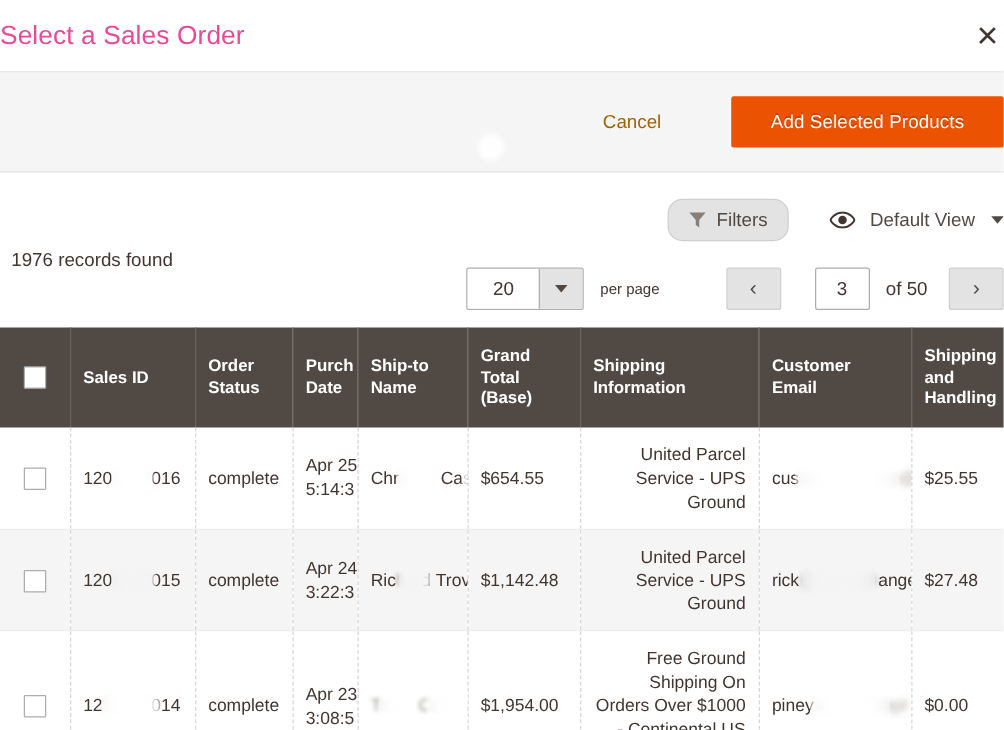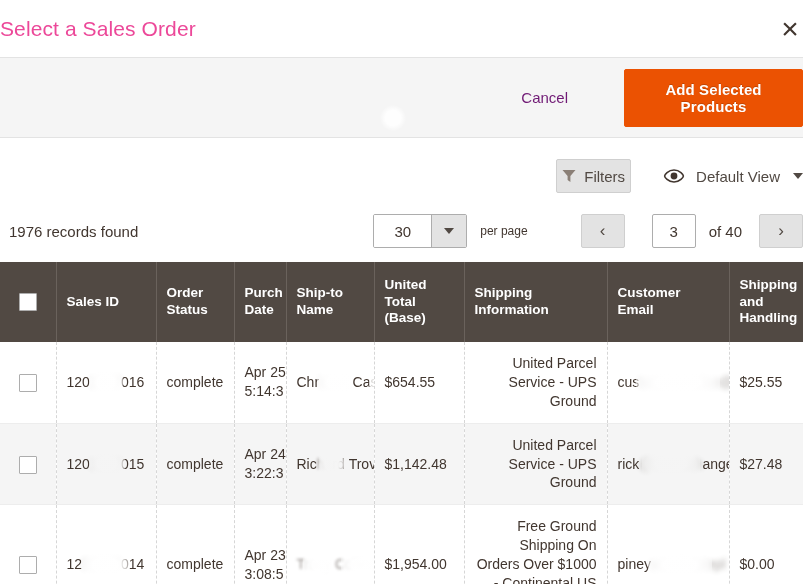--- a/index.html
+++ b/index.html
@@ -57,38 +57,38 @@
     border-bottom: 1px solid #e3e3e3;
     display: flex;
     align-items: center;
     justify-content: flex-end;
     padding-right: 0px;
   }
   .btn-cancel {
     background: none;
     border: none;
     font-size: 15px;
-    color: #701a75;
+    color: #a16207;
     cursor: pointer;
     padding: 8px 14px;
     margin-right: 42px;
     font-family: "Liberation Sans", sans-serif;
   }
   .btn-primary {
     background: #eb5202;
     border: 1px solid #eb5202;
     border-radius: 2px;
     color: #ffffff;
     font-size: 15px;
-    font-weight: 700;
+    font-weight: 400;
     padding: 11px 18px;
     cursor: pointer;
     font-family: "Liberation Sans", sans-serif;
     text-shadow: 0 -1px 0 rgba(0,0,0,0.18);
-    width: 179px;
+    width: 218px;
     text-align: center;
     letter-spacing: 0.1px;
   }
 
   
   .spinner-ghost {
     position: absolute;
     left: 380px;
     top: 105px;
     width: 26px;
@@ -105,22 +105,22 @@
     align-items: center;
     justify-content: flex-end;
     padding-top: 14px;
   }
   .btn-filters {
     display: inline-flex;
     align-items: center;
     gap: 8px;
     background: #e3e3e3;
     border: 1px solid #cfcfcf;
-    border-radius: 2px;
-    padding: 8px 5px;
+    border-radius: 12px;
+    padding: 8px 16px;
     font-size: 15px;
     color: #514943;
     cursor: pointer;
     font-family: "Liberation Sans", sans-serif;
     height: 34px;
   }
   .view-control {
     display: inline-flex;
     align-items: center;
     gap: 11px;
@@ -136,21 +136,20 @@
     border-left: 5px solid transparent;
     border-right: 5px solid transparent;
     border-top: 6px solid #514943;
     margin-left: 2px;
   }
 
   
   .pager-row {
     height: 62px;
     display: flex;
-    align-items: center;
     padding-left: 9px;
   }
   .records-found { font-size: 15px; color: #41362f; }
   .pager-right {
     margin-left: auto;
     display: flex;
     align-items: center;
   }
   .perpage-select {
     display: flex;
@@ -332,30 +331,30 @@
       <span>Default View</span>
       <span class="view-caret"></span>
     </div>
   </div>
 
   <div class="pager-row">
     <div class="records-found">1976 records found</div>
 
     <div class="pager-right">
       <div class="perpage-select">
-        <div class="perpage-value">30</div>
+        <div class="perpage-value">20</div>
         <div class="perpage-arrow">
             <i></i>
           </div>
       </div>
       <div class="perpage-label">per page</div>
 
       <div class="pager-btn pager-prev">‹</div>
       <input class="page-input" value="3" style="">
-      <div class="page-of">of 40</div>
+      <div class="page-of">of 50</div>
       <div class="pager-btn pager-next">›</div>
     </div>
   </div>
 
   <table class="data-grid">
     <colgroup>
       <col style="width:56px">
       <col style="width:100px">
       <col style="width:78px">
       <col style="width:52px">
@@ -367,21 +366,21 @@
     </colgroup>
     <thead>
       <tr>
         <th class="col-check">
           <span class="hdr-checkbox"></span>
         </th>
         <th>Sales ID</th>
         <th>Order Status</th>
         <th>Purch Date</th>
         <th>Ship-to Name</th>
-        <th>United Total (Base)</th>
+        <th>Grand Total (Base)</th>
         <th>Shipping Information</th>
         <th>Customer Email</th>
         <th>Shipping and Handling</th>
       </tr>
     </thead>
     <tbody>
 
       <tr>
         <td class="col-check">
           <span class="row-checkbox"></span>

